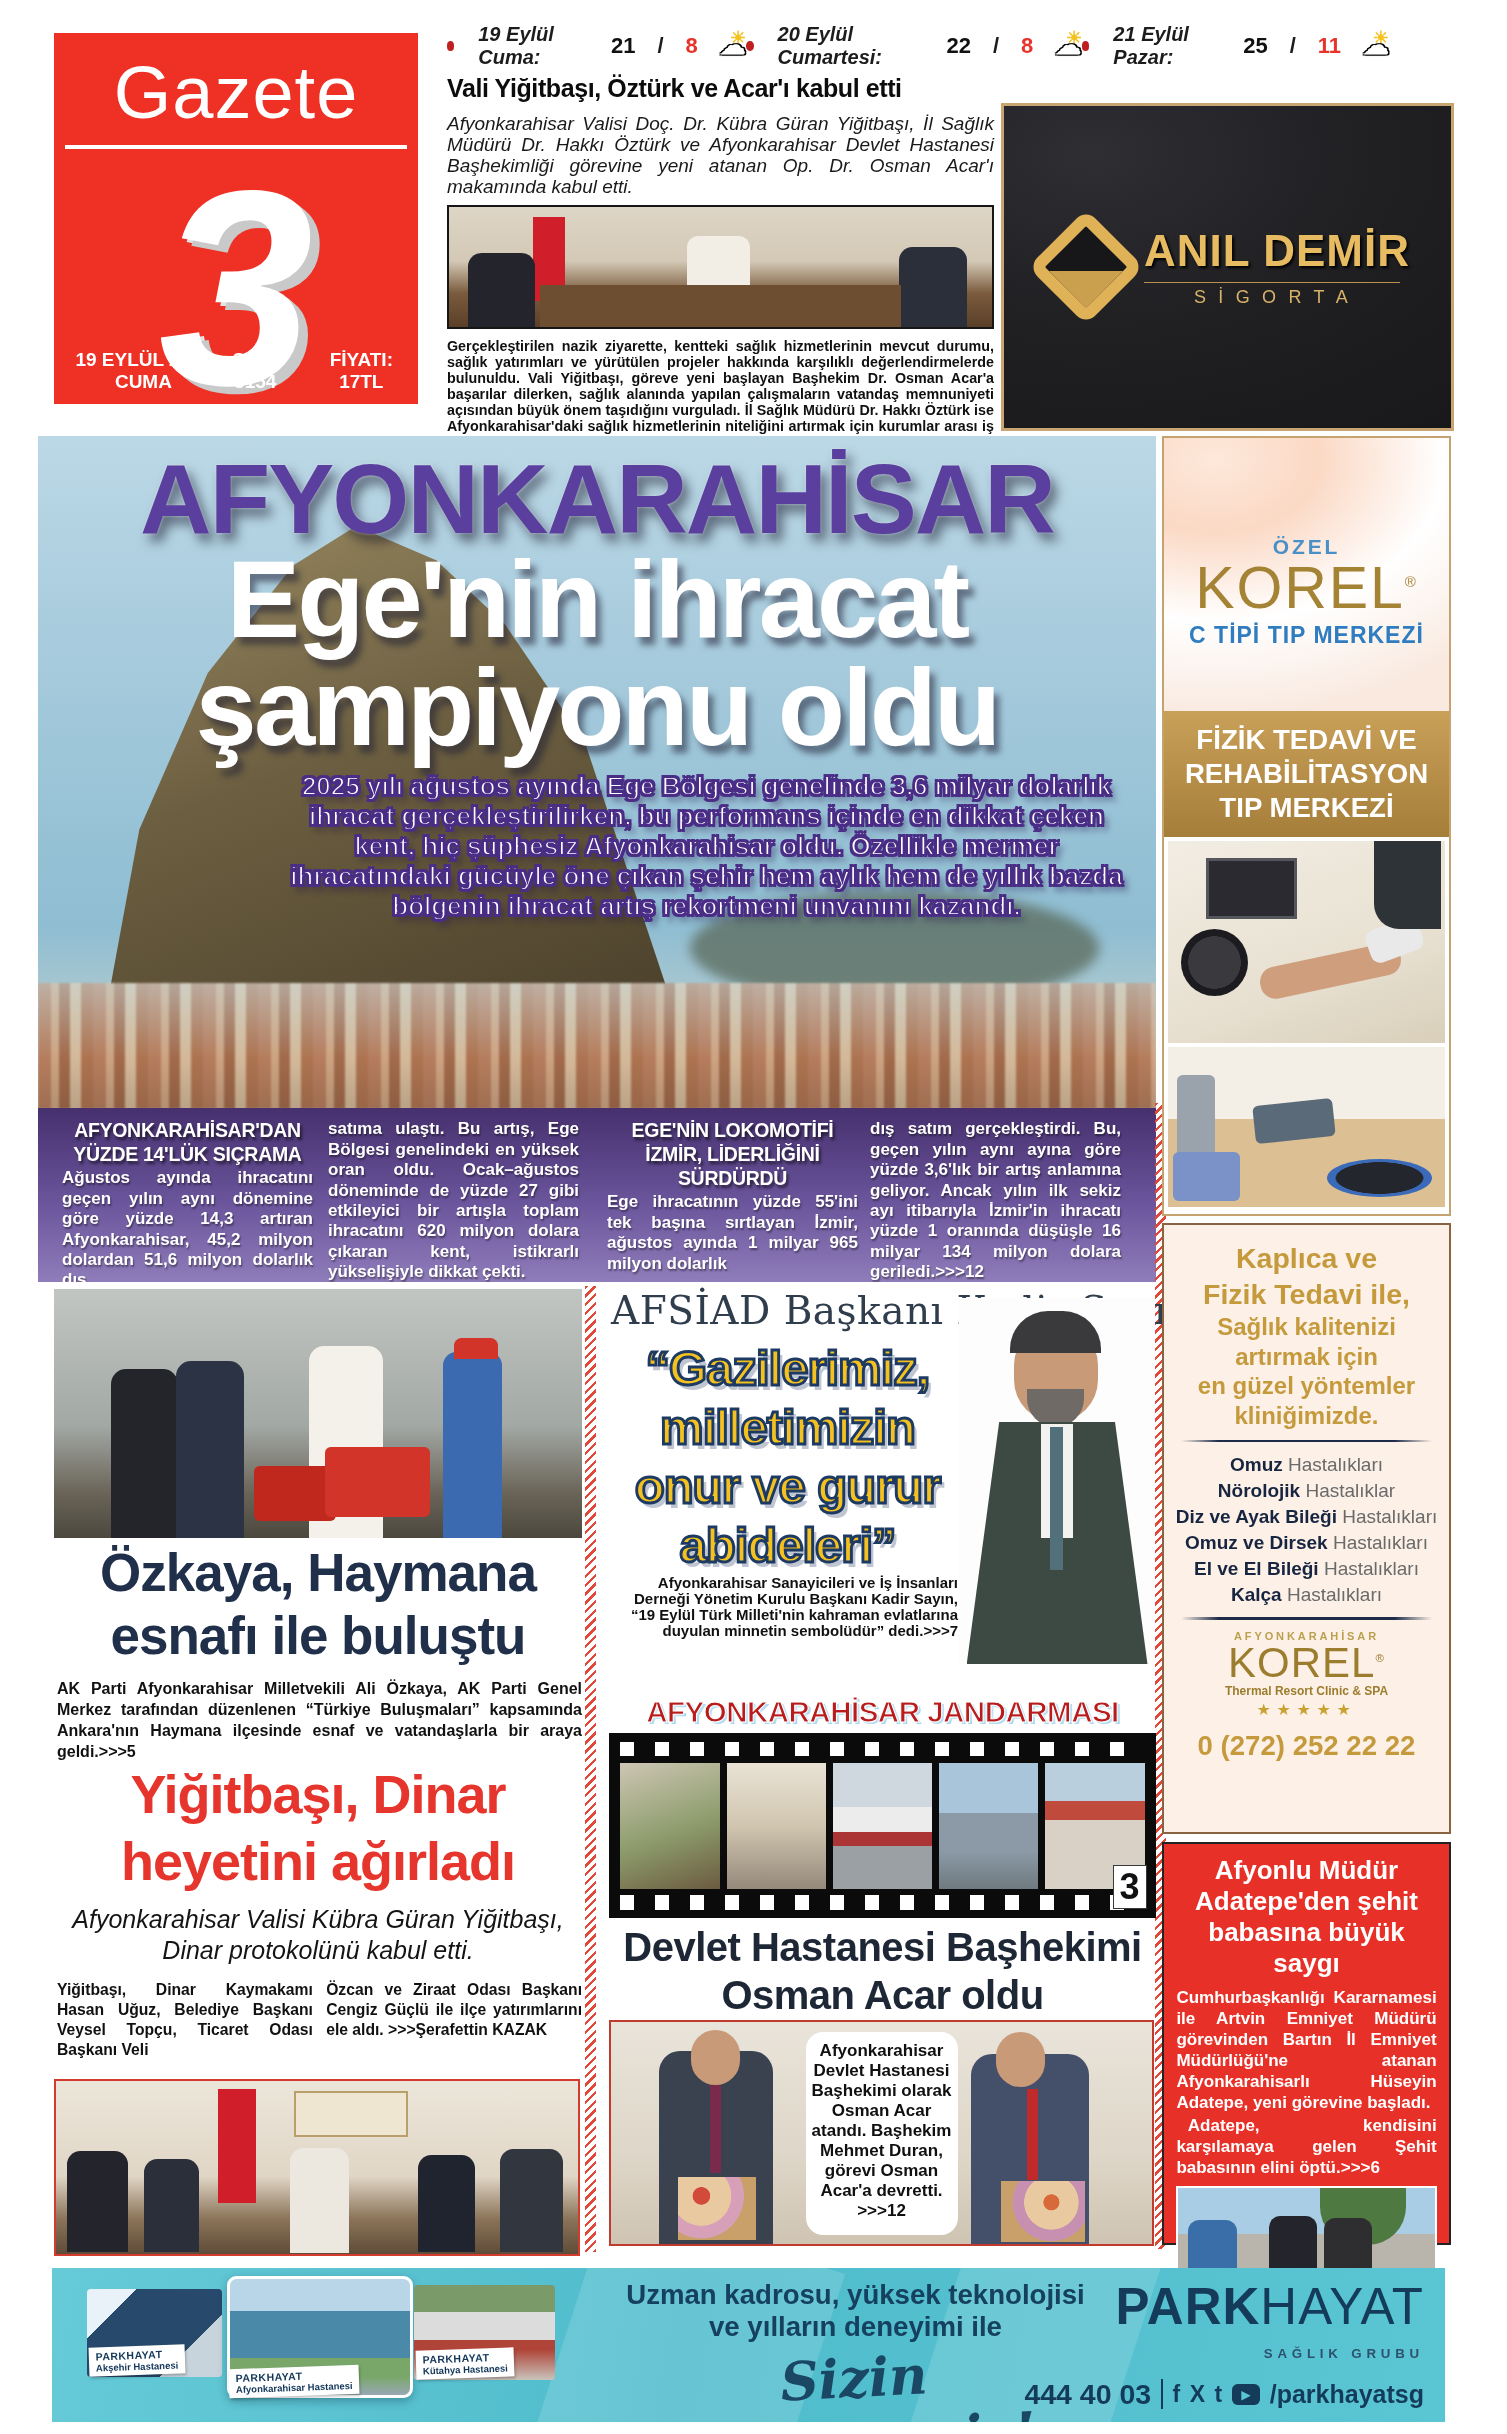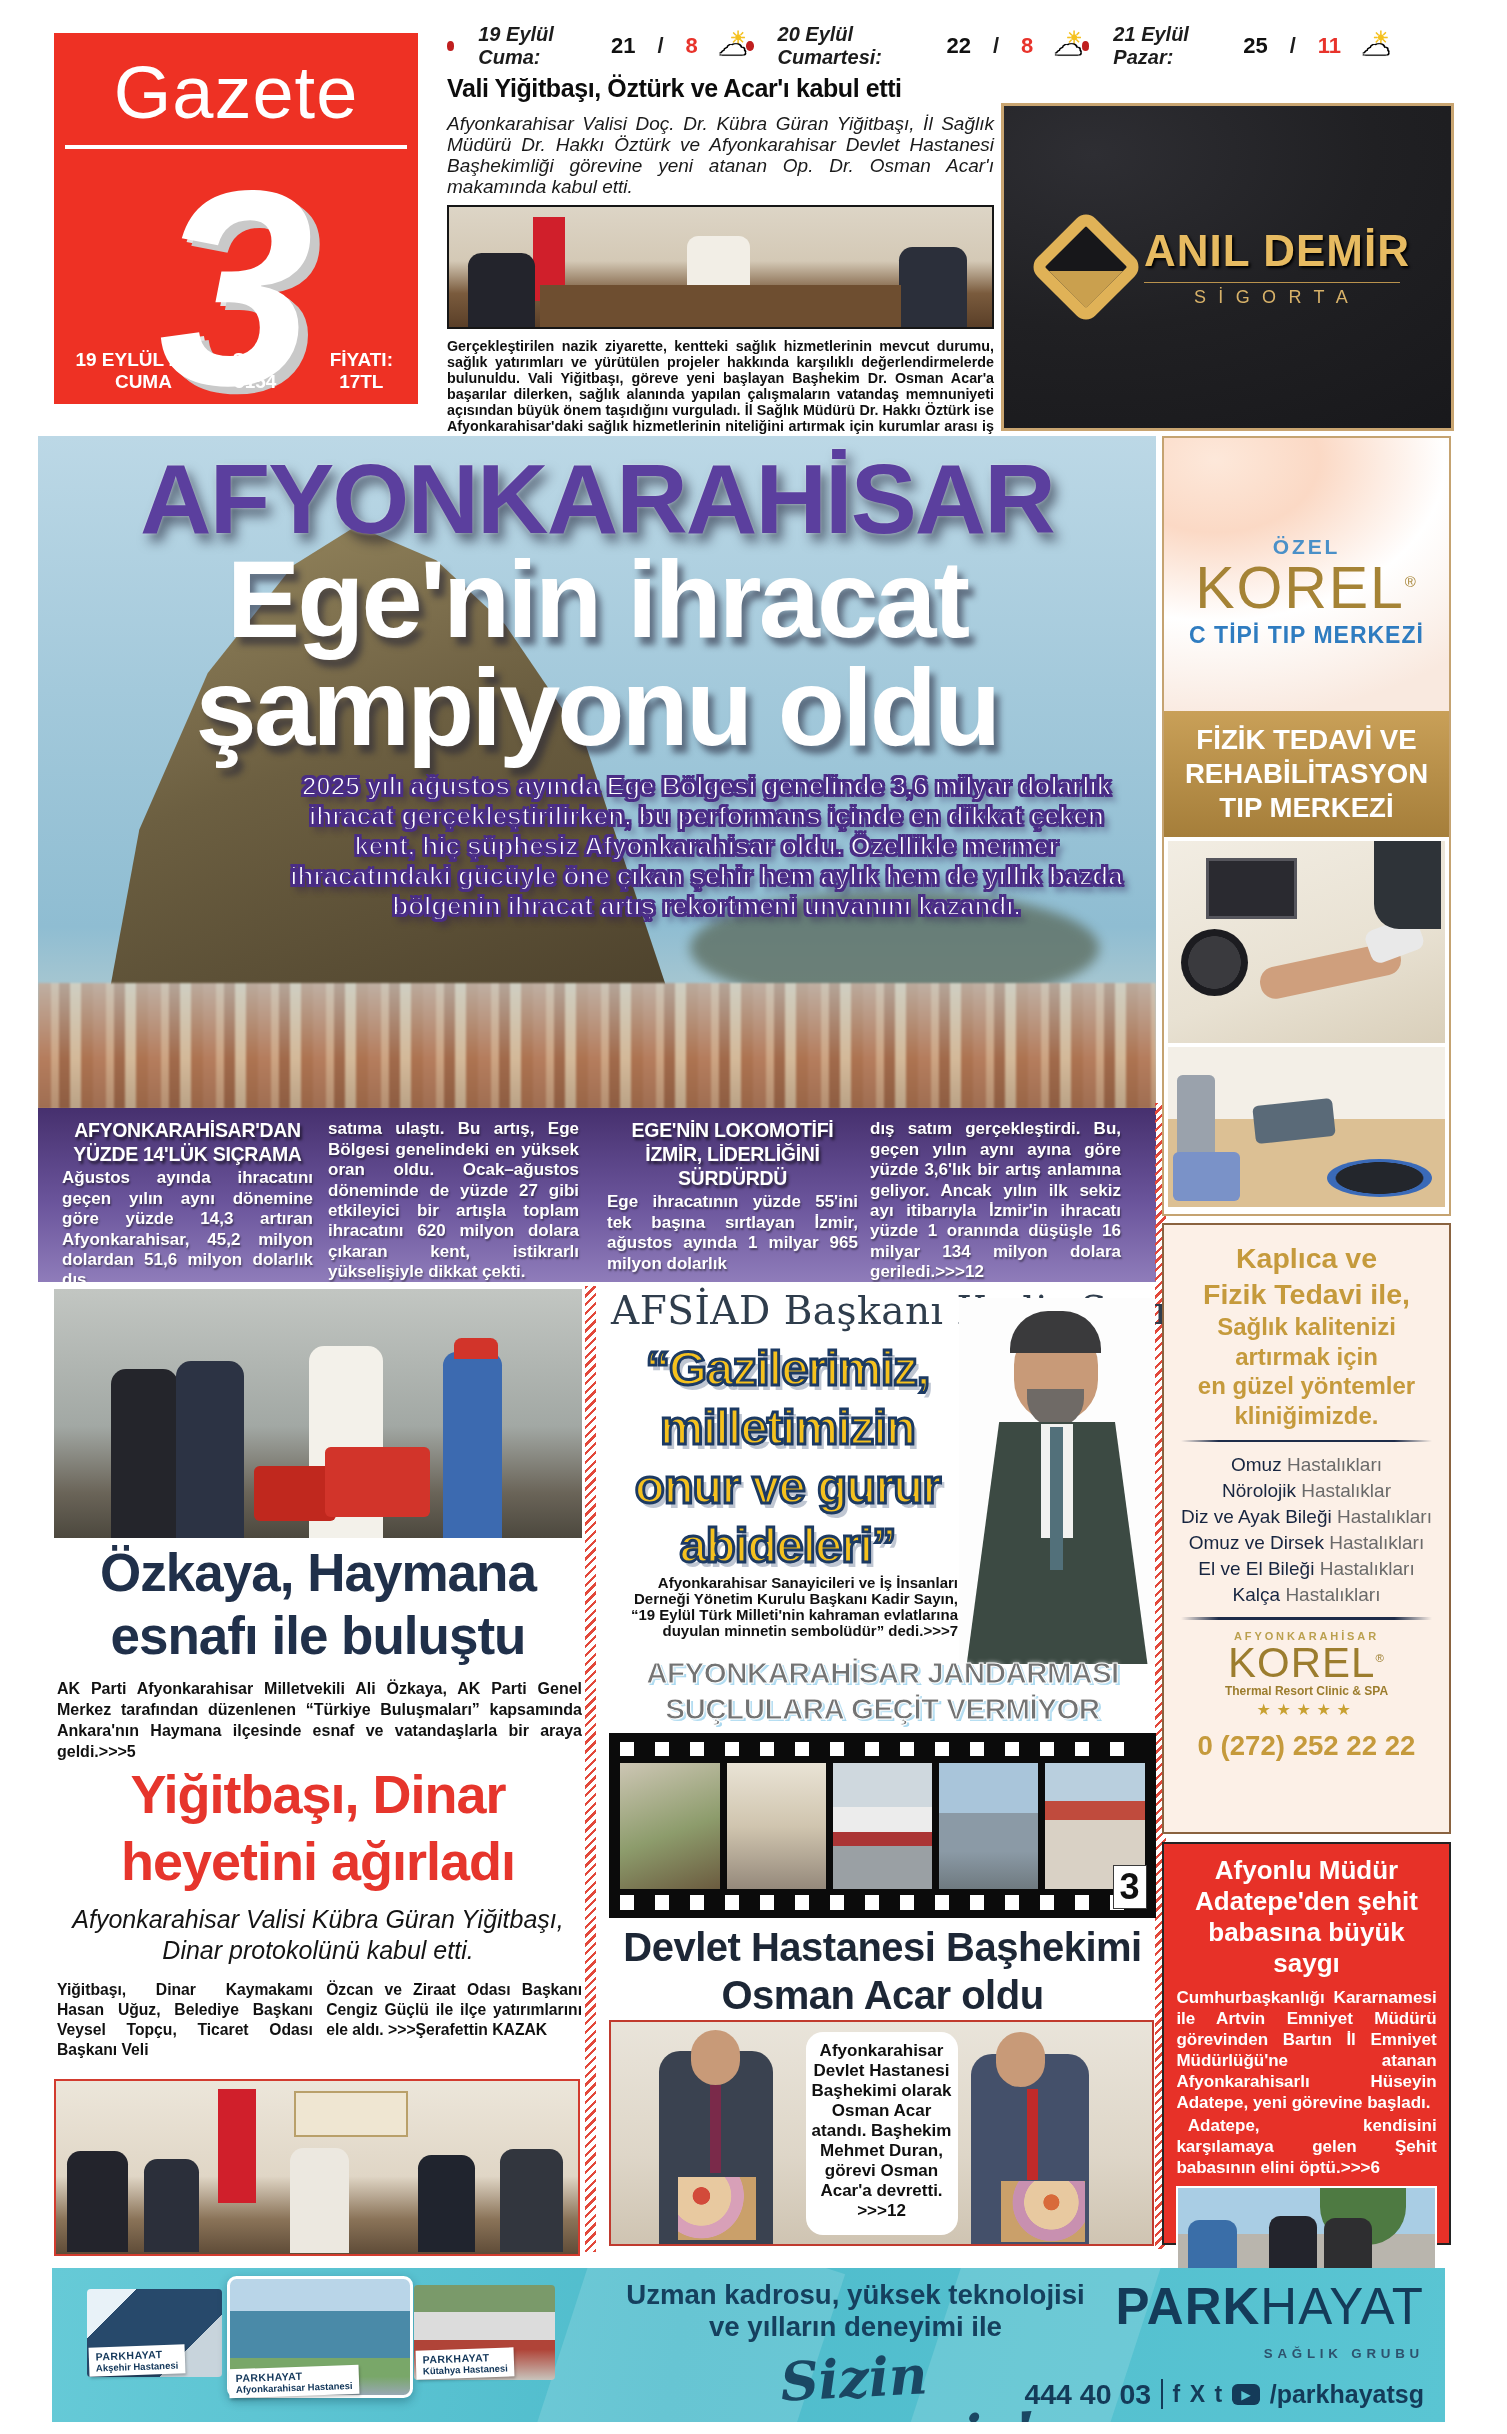--- a/index.html
+++ b/index.html
@@ -100,22 +100,22 @@
               background:linear-gradient(180deg,#ece6da 0%,#e0d6c6 55%,#8a7358 80%,#5f4c38 100%)}
 
   
   .afsiad-k{position:absolute;left:611px;top:1288px;width:545px;font-family:"DejaVu Serif","Liberation Serif",serif;
             font-size:39px;color:#2f3d4c;letter-spacing:0.5px;white-space:nowrap}
   .quote{position:absolute;left:609px;top:1339px;width:357px;text-align:center;font-size:49px;line-height:59px;
          font-weight:800;color:#f5c11e;-webkit-text-stroke:2.9px #1c3a63;letter-spacing:-1px;
          text-shadow:3.8px 4.8px 0 rgba(25,50,95,.28)}
   .afsiad-b{position:absolute;left:616px;top:1575px;width:342px;text-align:right;font-size:15px;font-weight:700;line-height:16px}
   .ph-kadir{left:959px;top:1298px;width:196px;height:366px;background:#fdfdfd}
-  .jand-h{position:absolute;left:609px;top:1655px;width:547px;text-align:center;font-size:29.5px;line-height:36px;
-          font-weight:800;color:#737373;letter-spacing:-0.5px;-webkit-text-stroke:1px #fff;
+  .jand-h{position:absolute;left:609px;top:1694px;width:547px;text-align:center;font-size:29.5px;line-height:36px;
+          font-weight:800;color:#b91c1c;letter-spacing:-0.5px;-webkit-text-stroke:1px #fff;
           text-shadow:0 0 4.8px #fff,2.4px 2.4px 0 #9fd4ee}
   .film{position:absolute;left:609px;top:1733px;width:547px;height:185px;background:#0b0b0b;padding:8.6px 11.4px}
   .holes{height:14.3px;background:repeating-linear-gradient(90deg,#fff 0 14.3px,rgba(0,0,0,0) 14.3px 35px)}
   .frames{display:flex;gap:6.7px;margin:6.7px 0;height:126px}
   .frame{flex:1;position:relative;overflow:hidden}
   .f1{background:linear-gradient(160deg,#cdc6b4 0%,#8d9c6c 55%,#6b5b3f 100%)}
   .f2{background:linear-gradient(180deg,#e9e3d5 0%,#d0c5af 50%,#95897b 100%)}
   .f3{background:linear-gradient(180deg,#cfd8de 0 35%,#ececec 35% 55%,#ab3535 55% 66%,#9aa0a4 66% 100%)}
   .f4{background:linear-gradient(180deg,#a9c5da 0 40%,#8b9aa6 40% 70%,#6f7a80 100%)}
   .f5{background:linear-gradient(180deg,#b9cfde 0 30%,#c04b3d 30% 45%,#d9d1c5 45% 100%)}
@@ -142,21 +142,21 @@
   .kp1{height:202px;margin:3.8px;background:linear-gradient(160deg,#f2ede3 0%,#e8e1d2 60%,#d9cfba 100%)}
   .kp2{height:160px;margin:3.8px;background:linear-gradient(180deg,#f3efe7 0 45%,#dcc094 45% 100%)}
 
   
   .kaplica{position:absolute;left:1162px;top:1223px;width:289px;height:611px;border:2.9px solid #8a6340;
            background:#fcf0e7;text-align:center}
   .kap-h{padding-top:15px;font-size:28.5px;line-height:36px;font-weight:800;color:#c59a3c}
   .kap-s{font-size:24px;line-height:29.5px;font-weight:800;color:#c59a3c}
   .kap-div{height:2.9px;width:88%;margin:9.5px auto;background:linear-gradient(90deg,rgba(30,44,73,0),#1e2c49 15%,#1e2c49 85%,rgba(30,44,73,0))}
   .kap-item{font-size:19px;line-height:26px}
-  .kap-item b{color:#172540;font-weight:400}
+  .kap-item b{color:#172540;font-weight:700}
   .kap-item span{color:#6a6a6a;font-weight:500}
   .kb-city{margin-top:7.6px;font-size:11px;letter-spacing:2.9px;color:#bba04f;font-weight:700}
   .kb-name{font-size:42px;color:#9c7d2e;font-weight:500;letter-spacing:1px;line-height:1}
   .kb-name sup{font-size:11.4px}
   .kb-sub{font-size:12px;color:#9c7d2e;font-weight:600}
   .kb-stars{font-size:16px;color:#c9a232;letter-spacing:5.7px;margin-top:1.9px}
   .kap-phone{margin-top:11.4px;font-size:27.6px;font-weight:800;color:#c59a3c}
 
   
   .adatepe{position:absolute;left:1162px;top:1842px;width:289px;height:403px;background:#e73128;border:2.9px solid #232323;

